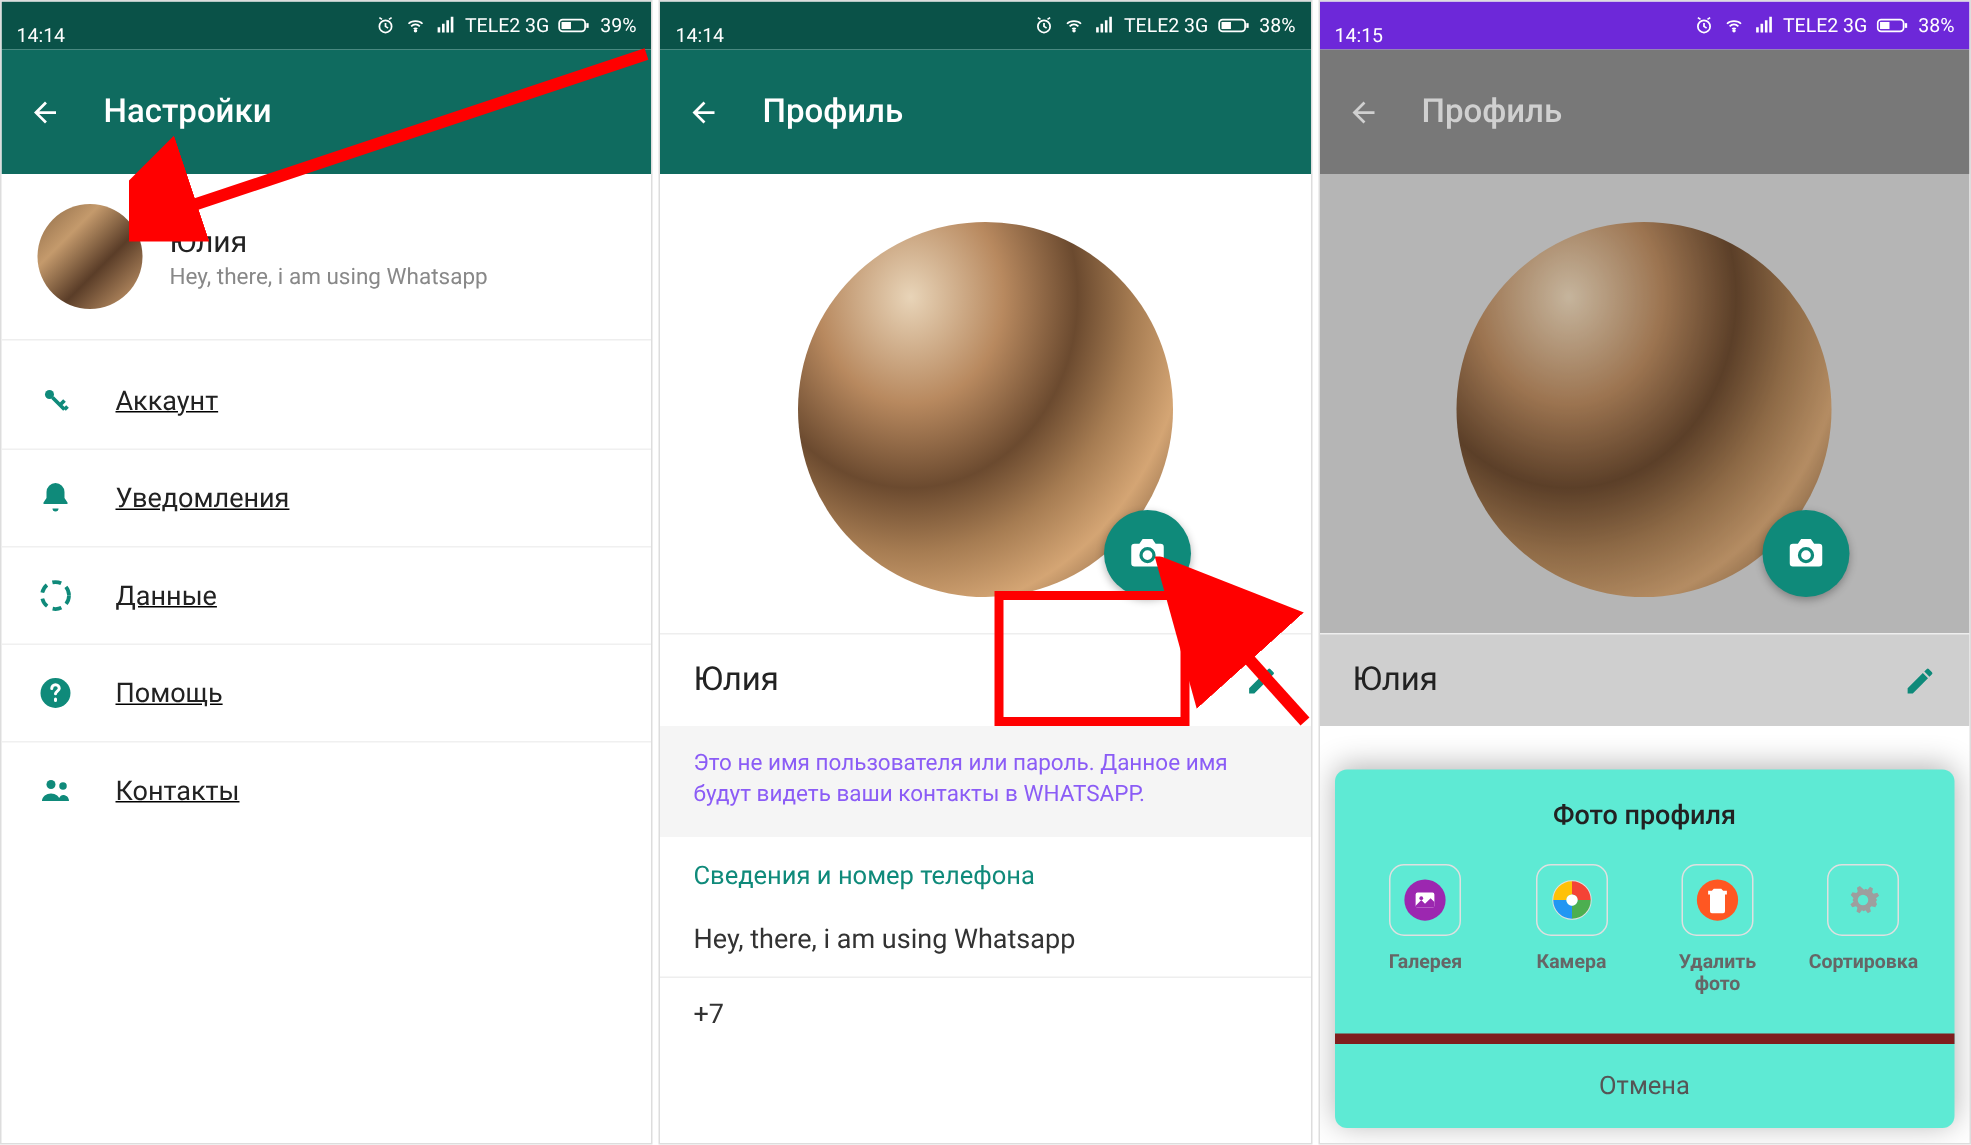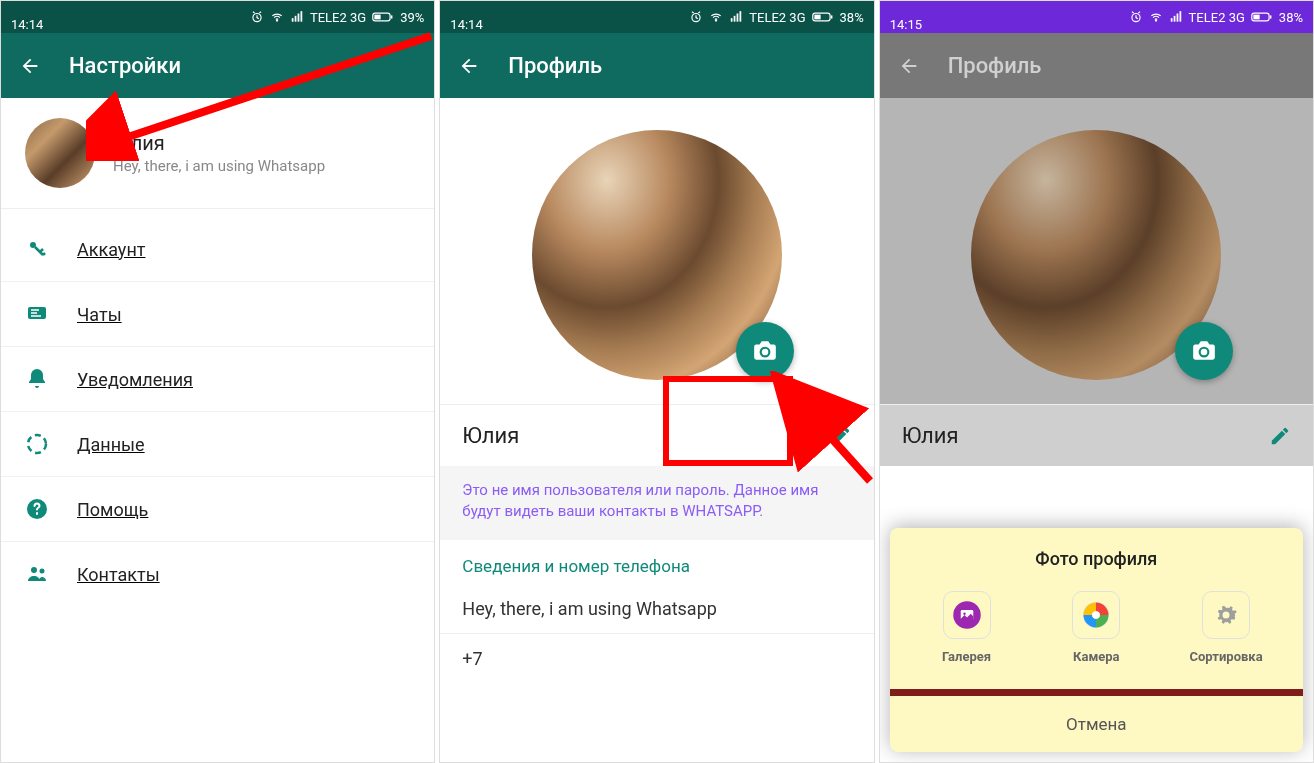--- a/index.html
+++ b/index.html
@@ -27,21 +27,21 @@
       display: flex;
       padding: 16px 10px;
       font-size: 13px;
       justify-content: space-between;
     }
     .status-bar.dimmed { background: #6d28d9; }
     .status-right { display: flex; align-items: center; gap: 6px; }
     .status-icon { width: 14px; height: 14px; }
     
     .app-header {
-      height: 65px;
+      height: 83px;
       background: #0f6b5f;
       color: #fff;
       display: flex;
       align-items: center;
       padding: 0 18px;
       gap: 28px;
     }
     .app-header.dimmed { background: #787878; color: #d0d0d0; }
     .back-arrow { width: 22px; height: 22px; cursor: pointer; }
     .header-title { font-size: 22px; font-weight: 500; }
@@ -127,21 +127,21 @@
       padding: 14px 22px;
       font-size: 18px;
       color: #333;
     }
     .profile-photo-area.dimmed {
       background: #b5b5b5;
     }
     .bottom-sheet {
       position: absolute;
       left: 10px; right: 10px; bottom: 10px;
-      background: #fef9c3;
+      background: #5eead4;
       border-radius: 8px;
       box-shadow: 0 -2px 20px rgba(0,0,0,0.3);
       padding: 20px 0 0;
     }
     .sheet-title {
       text-align: center;
       font-size: 18px;
       font-weight: 500;
       color: #222;
       padding-bottom: 22px;
@@ -227,27 +227,20 @@
       <div class="status">Hey, there, i am using Whatsapp</div>
     </div>
   </div>
   <div class="menu-list">
     <div class="menu-item">
       <svg class="menu-icon" viewBox="0 0 24 24" fill="#0f8a7a">
           <circle cx="8" cy="8" r="3"></circle>
           <path d="M10 10l8 8M15 15l3-3M18 18l2-2" stroke="#0f8a7a" stroke-width="2.5" fill="none"></path>
         </svg>
       <span class="menu-label">Аккаунт</span>
-    </div>
-    <div class="menu-item">
-      <svg class="menu-icon" viewBox="0 0 24 24" fill="#0f8a7a">
-          <rect x="3" y="5" width="18" height="12" rx="2"></rect>
-          <path d="M6 8h8M6 11h6M6 14h10" stroke="#fff" stroke-width="1.5"></path>
-        </svg>
-      <span class="menu-label">Чаты</span>
     </div>
     <div class="menu-item">
       <svg class="menu-icon" viewBox="0 0 24 24" fill="#0f8a7a">
           <path d="M12 2a6 6 0 00-6 6v4l-2 3v1h16v-1l-2-3V8a6 6 0 00-6-6zM10 19a2 2 0 004 0z"></path>
         </svg>
       <span class="menu-label">Уведомления</span>
     </div>
     <div class="menu-item">
       <svg class="menu-icon" viewBox="0 0 24 24" fill="none" stroke="#0f8a7a" stroke-width="2.5">
           <circle cx="12" cy="12" r="9" stroke-dasharray="6 4"></circle>
@@ -416,20 +409,29 @@
               <path d="M22 12a10 10 0 01-10 10v-7a3 3 0 003-3z" fill="#4caf50"></path>
               <path d="M12 22A10 10 0 012 12h7a3 3 0 003 3z" fill="#2196f3"></path>
               <path d="M2 12A10 10 0 0112 2v7a3 3 0 00-3 3z" fill="#ffc107"></path>
               <circle cx="12" cy="12" r="3" fill="#fff"></circle>
             </svg>
         </div>
         <span class="opt-label">Камера</span>
       </div>
       <div class="sheet-opt">
         <div class="opt-icon">
+          <svg width="30" height="30" viewBox="0 0 24 24">
+              <circle cx="12" cy="12" r="11" fill="#ff5722"></circle>
+              <path d="M8 9h8v9a1 1 0 01-1 1H9a1 1 0 01-1-1V9zm2-3h4l1 1h2v2H7V7h2l1-1z" fill="#fff"></path>
+            </svg>
+        </div>
+        <span class="opt-label">Удалить фото</span>
+      </div>
+      <div class="sheet-opt">
+        <div class="opt-icon">
           <svg width="28" height="28" viewBox="0 0 24 24" fill="#9e9e9e">
               <path d="M19.4 13l.6-1-.6-1 1.8-1.4-1-1.7-2.2.5-.8-.8.5-2.2-1.7-1-1.4 1.8-1-.6-1 .6L10.2 4l-1.7 1 .5 2.2-.8.8-2.2-.5-1 1.7L6.6 11l-.6 1 .6 1-1.8 1.4 1 1.7 2.2-.5.8.8-.5 2.2 1.7 1 1.4-1.8 1 .6 1-.6 1.4 1.8 1.7-1-.5-2.2.8-.8 2.2.5 1-1.7L19.4 13zM12 15a3 3 0 110-6 3 3 0 010 6z"></path>
             </svg>
         </div>
         <span class="opt-label">Сортировка</span>
       </div>
     </div>
     <div class="sheet-cancel">Отмена</div>
   </div>
 </div>

